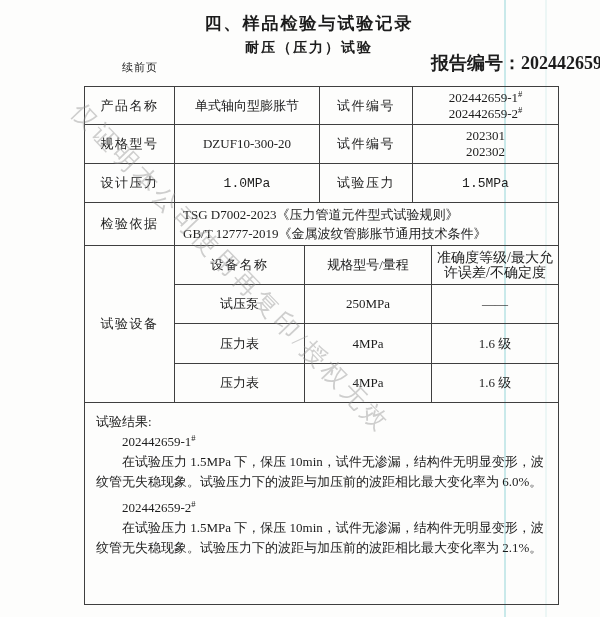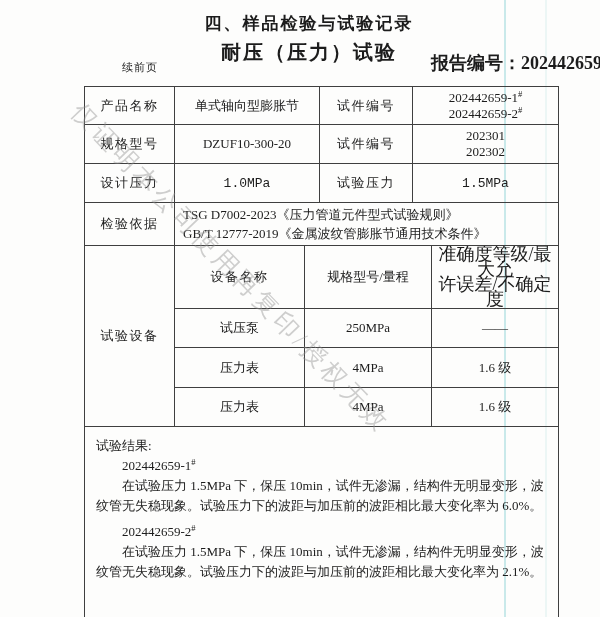--- a/index.html
+++ b/index.html
@@ -6,39 +6,39 @@
   .page{
     position:relative;width:600px;height:617px;background:#fdfdfc;
     font-family:"Liberation Serif","DejaVu Serif",serif;color:#1c1c1c;
     overflow:hidden;margin:0 auto;
   }
   .scan-line{position:absolute;top:0;bottom:0;width:2px;background:#9fd8da;opacity:.55;pointer-events:none;}
   .scan-line.l1{left:504px;}
   .scan-line.l2{left:545px;opacity:.18;}
   .titleblock{position:absolute;top:12px;left:60px;width:498px;text-align:center;}
   .title1{font-size:17px;font-weight:bold;letter-spacing:2px;}
-  .title2{font-size:20px;font-weight:bold;letter-spacing:2px;margin-top:4px;}
+  .title2{font-size:14px;font-weight:bold;letter-spacing:2px;margin-top:4px;}
   .metarow{position:absolute;top:51px;left:78px;width:480px;display:flex;justify-content:space-between;align-items:flex-end;margin-left:44px;}
   .prevnote{font-size:11px;letter-spacing:1px;}
   .reportno{font-size:18px;font-weight:600;}
   .tables{position:absolute;left:84px;top:70px;width:474px;}
   table{border-collapse:collapse;table-layout:fixed;width:474px;margin-top:-1px;}
   table:first-child{margin-top:16px;}
   td{border:1px solid #3f3f3f;text-align:center;vertical-align:middle;
      font-size:13px;padding:1px 2px;overflow:hidden;}
   td.lbl{letter-spacing:1.5px;}
   .two-line div{line-height:16px;}
   sup{font-size:8.5px;vertical-align:super;line-height:0;}
   td.basis-val{text-align:left;padding-left:8px;}
   td.basis-val div{line-height:19px;white-space:nowrap;}
   
   .rA1 td{height:35px;} .rA2 td{height:36px;} .rA3 td{height:36px;font-family:Liberation Mono, monospace;} .rA4 td{height:38px;}
   .rB td{height:40px;}
   .rE0 td{height:36px;} .rE1 td{height:36px;text-align:center;} .rE2 td{height:37px;} .rE3 td{height:36px;}
-  .acc-head div{line-height:15px;font-size:18px;}
+  .acc-head div{line-height:15px;font-size:14px;}
   td.results-cell{
     height:192px;vertical-align:top;text-align:left;
     padding:9px 6px 0 11px;line-height:20px;font-size:13px;
   }
   .indent{text-indent:2em;}
   .sample2-gap{margin-top:6px;}
   .watermark{
     position:absolute;left:88px;top:96px;transform:rotate(46deg);transform-origin:0 0;
     font-size:25px;letter-spacing:4px;color:#8e8e8e;opacity:.42;white-space:nowrap;
     pointer-events:none;z-index:5;font-family:"Liberation Serif","DejaVu Serif",serif;

